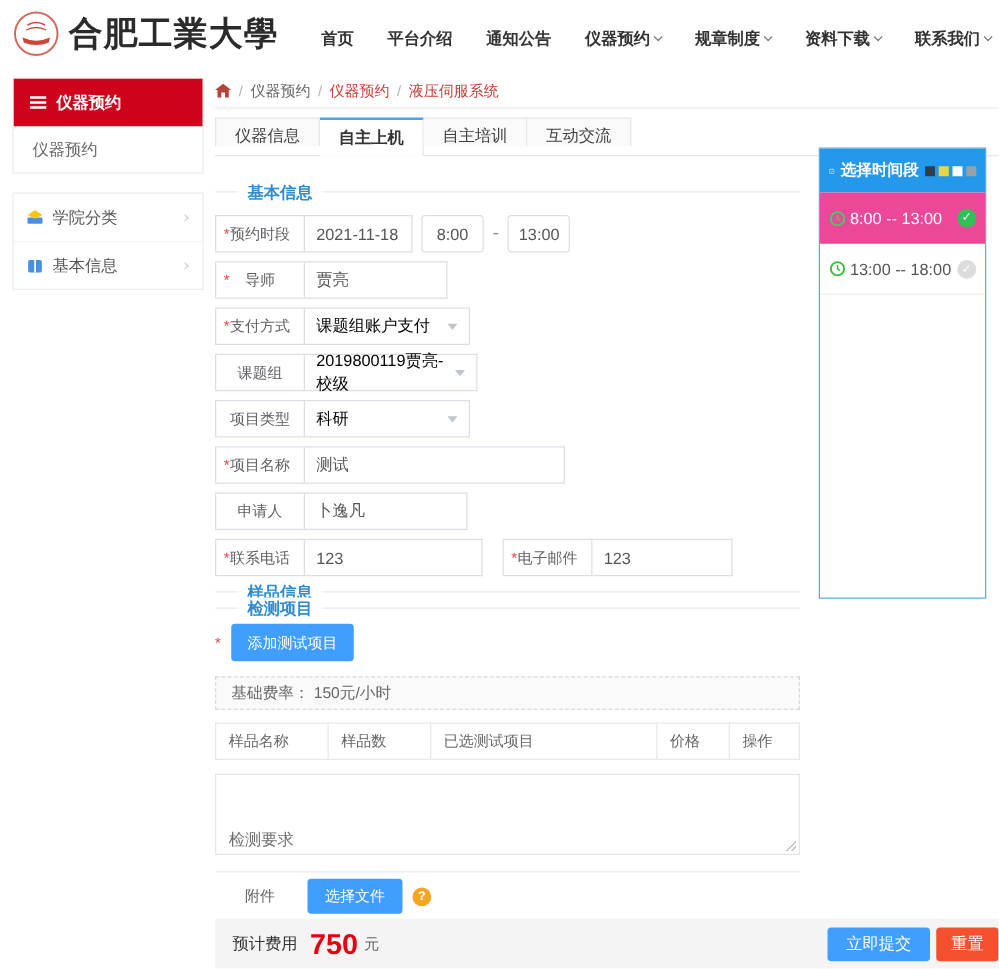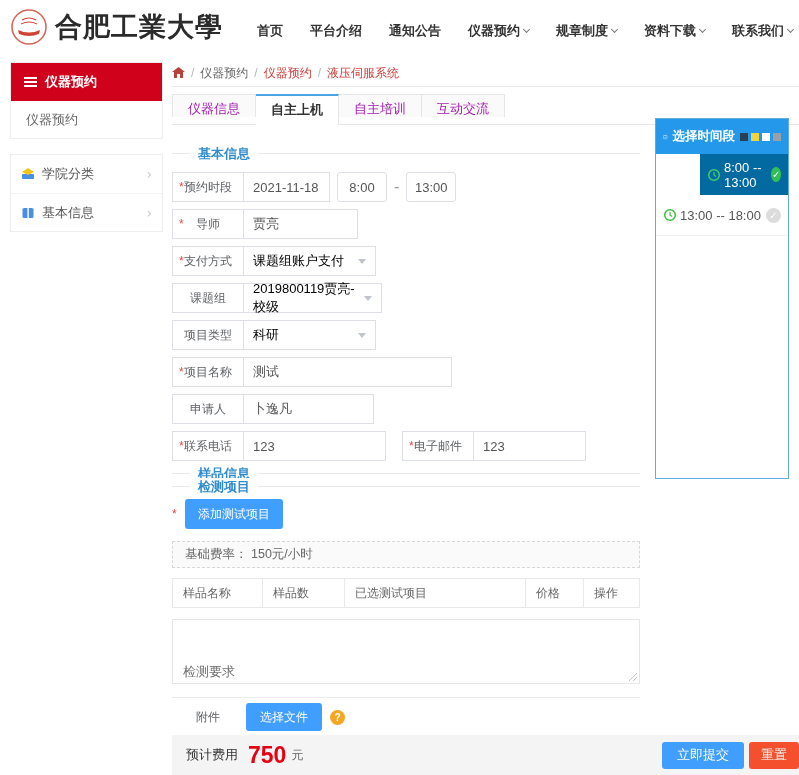--- a/index.html
+++ b/index.html
@@ -34,21 +34,21 @@
 
   
   .main { position:absolute; left:172px; top:60px; width:627px; }
   .crumbs { display:flex; align-items:center; height:27px; border-bottom:1px solid #ececec; font-size:12px; }
   .sep { color:#b5b5b5; margin:0 6px; }
   .crumb { color:#666; cursor:pointer; }
   .crumb.red { color:#ce3c39; }
 
   .tabs { display:flex; border-bottom:1px solid #e6e6e6; margin-top:7px; }
   .tab { height:23px; line-height:28px; padding:0 15px; border:1px solid #e6e6e6; border-bottom:none;
-         border-left:none; font-size:13px; color:#a21caf; background:#fafafa; cursor:pointer; }
+         border-left:none; font-size:13px; color:#404040; background:#fafafa; cursor:pointer; }
   .tab:first-child { border-left:1px solid #e6e6e6; }
   .tab.active { background:#fff; border-top:2px solid #4aa4e4; font-weight:bold; color:#333; margin-bottom:-1px; height:31px; }
 
   .form { width:468px; padding-top:12px; }
   .divider { position:relative; border-top:1px solid #eaeaea; margin:16px 0 18px; }
   .divider.tight { margin:12px 0 12px; }
   .divider > span { position:absolute; left:18px; top:-9px; background:#fff; padding:0 8px;
                     font-size:13px; font-weight:bold; color:#2e8ccf; }
 
   .frow { display:flex; align-items:center; margin-bottom:7px; }
@@ -107,21 +107,21 @@
   
   .tpanel { position:absolute; left:655px; top:118px; width:134px; height:361px;
             border:1px solid #62acdc; background:#fff; }
   .tp-head { height:35px; background:#2499ec; display:flex; align-items:center; padding:0 7px; }
   .tp-title { color:#fff; font-size:12.5px; font-weight:bold; margin-left:5px; white-space:nowrap; }
   .legend { display:flex; margin-left:5px; gap:3px; }
   .lg { width:8px; height:8px; }
   .lg1{background:#2c3e50;} .lg2{background:#f2d33c;} .lg3{background:#fff;} .lg4{background:#98a0a8;}
   .slot { height:41px; display:flex; align-items:center; padding:0 7px; font-size:13px; color:#555;
           border-bottom:1px solid #f0f0f0; cursor:pointer; }
-  .slot.sel { background:#0369a1; color:#fff; border-bottom:none;margin-left:44px; }
+  .slot.sel { background:#ec4899; color:#fff; border-bottom:none; }
   .clock { margin-right:3px; display:flex; }
   .check { margin-left:auto; width:15px; height:15px; border-radius:50%; display:flex; align-items:center;
            justify-content:center; font-size:10px; color:#fff; font-family:"DejaVu Sans",sans-serif; }
   .check.on { background:#2fc154; }
   .check.off { background:#dcdcdc; }
 </style>
 </head>
 <body>
 
 <div class="page">

